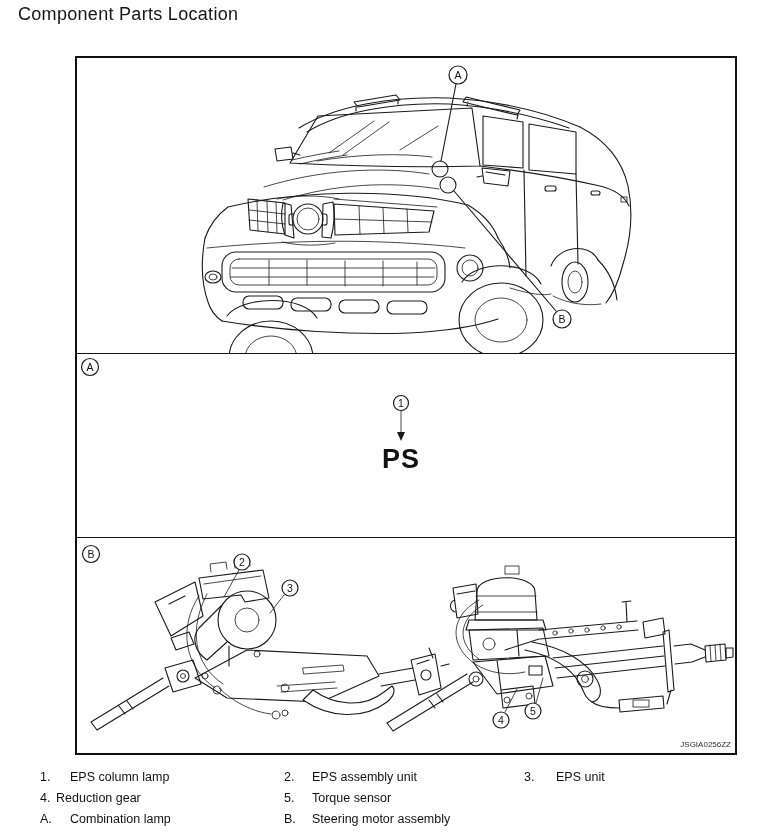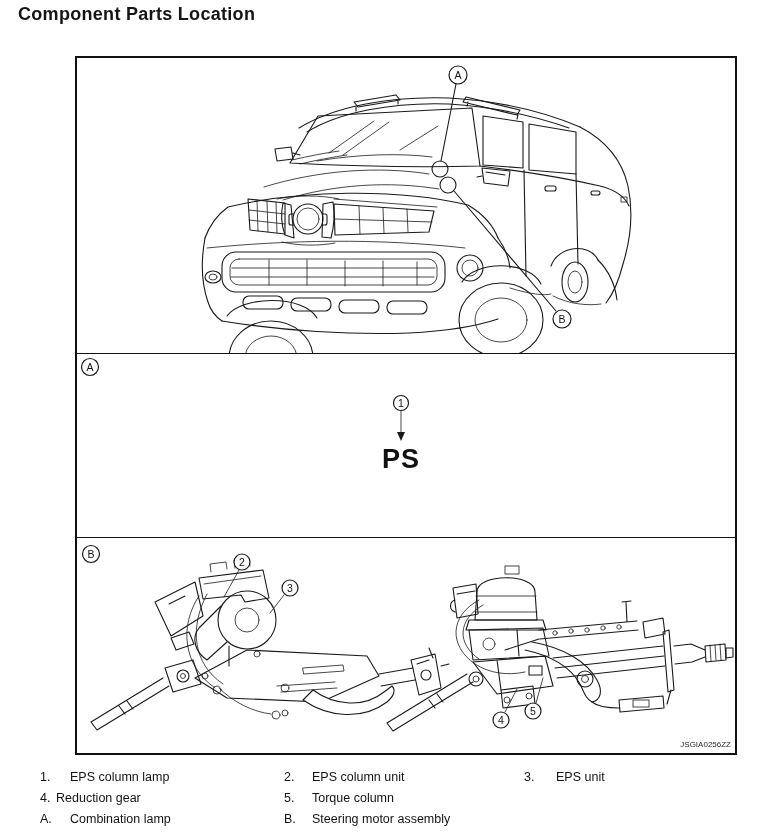--- a/index.html
+++ b/index.html
@@ -2,21 +2,21 @@
 <html><head>
 <meta charset="utf-8">
 <style>
   html,body{margin:0;padding:0;background:#ffffff;}
   body{
     width:780px;height:835px;position:relative;overflow:hidden;
     font-family:"Liberation Sans","DejaVu Sans",sans-serif;color:#111;
   }
   .page-title{
     position:absolute;left:18px;top:4px;font-size:18px;letter-spacing:.3px;
-    color:#151515;font-weight:700;
+    color:#151515;font-weight:400;
   }
   .figure-box{
     position:absolute;left:75px;top:56px;width:662px;height:699px;
     border:2px solid #111;box-sizing:border-box;background:#fff;
     display:flex;flex-direction:column;
   }
   .fig-section{position:relative;width:100%;}
   .sec-car{height:295px;}
   .sec-a{height:183px;border-top:1.5px solid #111;}
   .sec-b{height:215px;border-top:1.5px solid #111;}
@@ -231,26 +231,26 @@
 
       <text class="fig-code" x="654" y="209" text-anchor="end">JSGIA0256ZZ</text>
     </svg>
   </div>
 </div>
 
 <div class="legend">
   <span class="legend-item" style="left:40px;top:770px">1.</span>
   <span class="legend-item" style="left:70px;top:770px">EPS column lamp</span>
   <span class="legend-item" style="left:284px;top:770px">2.</span>
-  <span class="legend-item" style="left:312px;top:770px">EPS column unit</span>
+  <span class="legend-item" style="left:312px;top:770px">EPS assembly unit</span>
   <span class="legend-item" style="left:524px;top:770px">3.</span>
   <span class="legend-item" style="left:556px;top:770px">EPS unit</span>
 
   <span class="legend-item" style="left:40px;top:791px">4.</span>
   <span class="legend-item" style="left:56px;top:791px">Reduction gear</span>
   <span class="legend-item" style="left:284px;top:791px">5.</span>
-  <span class="legend-item" style="left:312px;top:791px">Torque column</span>
+  <span class="legend-item" style="left:312px;top:791px">Torque sensor</span>
 
   <span class="legend-item" style="left:40px;top:812px">A.</span>
   <span class="legend-item" style="left:70px;top:812px">Combination lamp</span>
   <span class="legend-item" style="left:284px;top:812px">B.</span>
   <span class="legend-item" style="left:312px;top:812px">Steering motor assembly</span>
 </div>
 
 </body></html>

